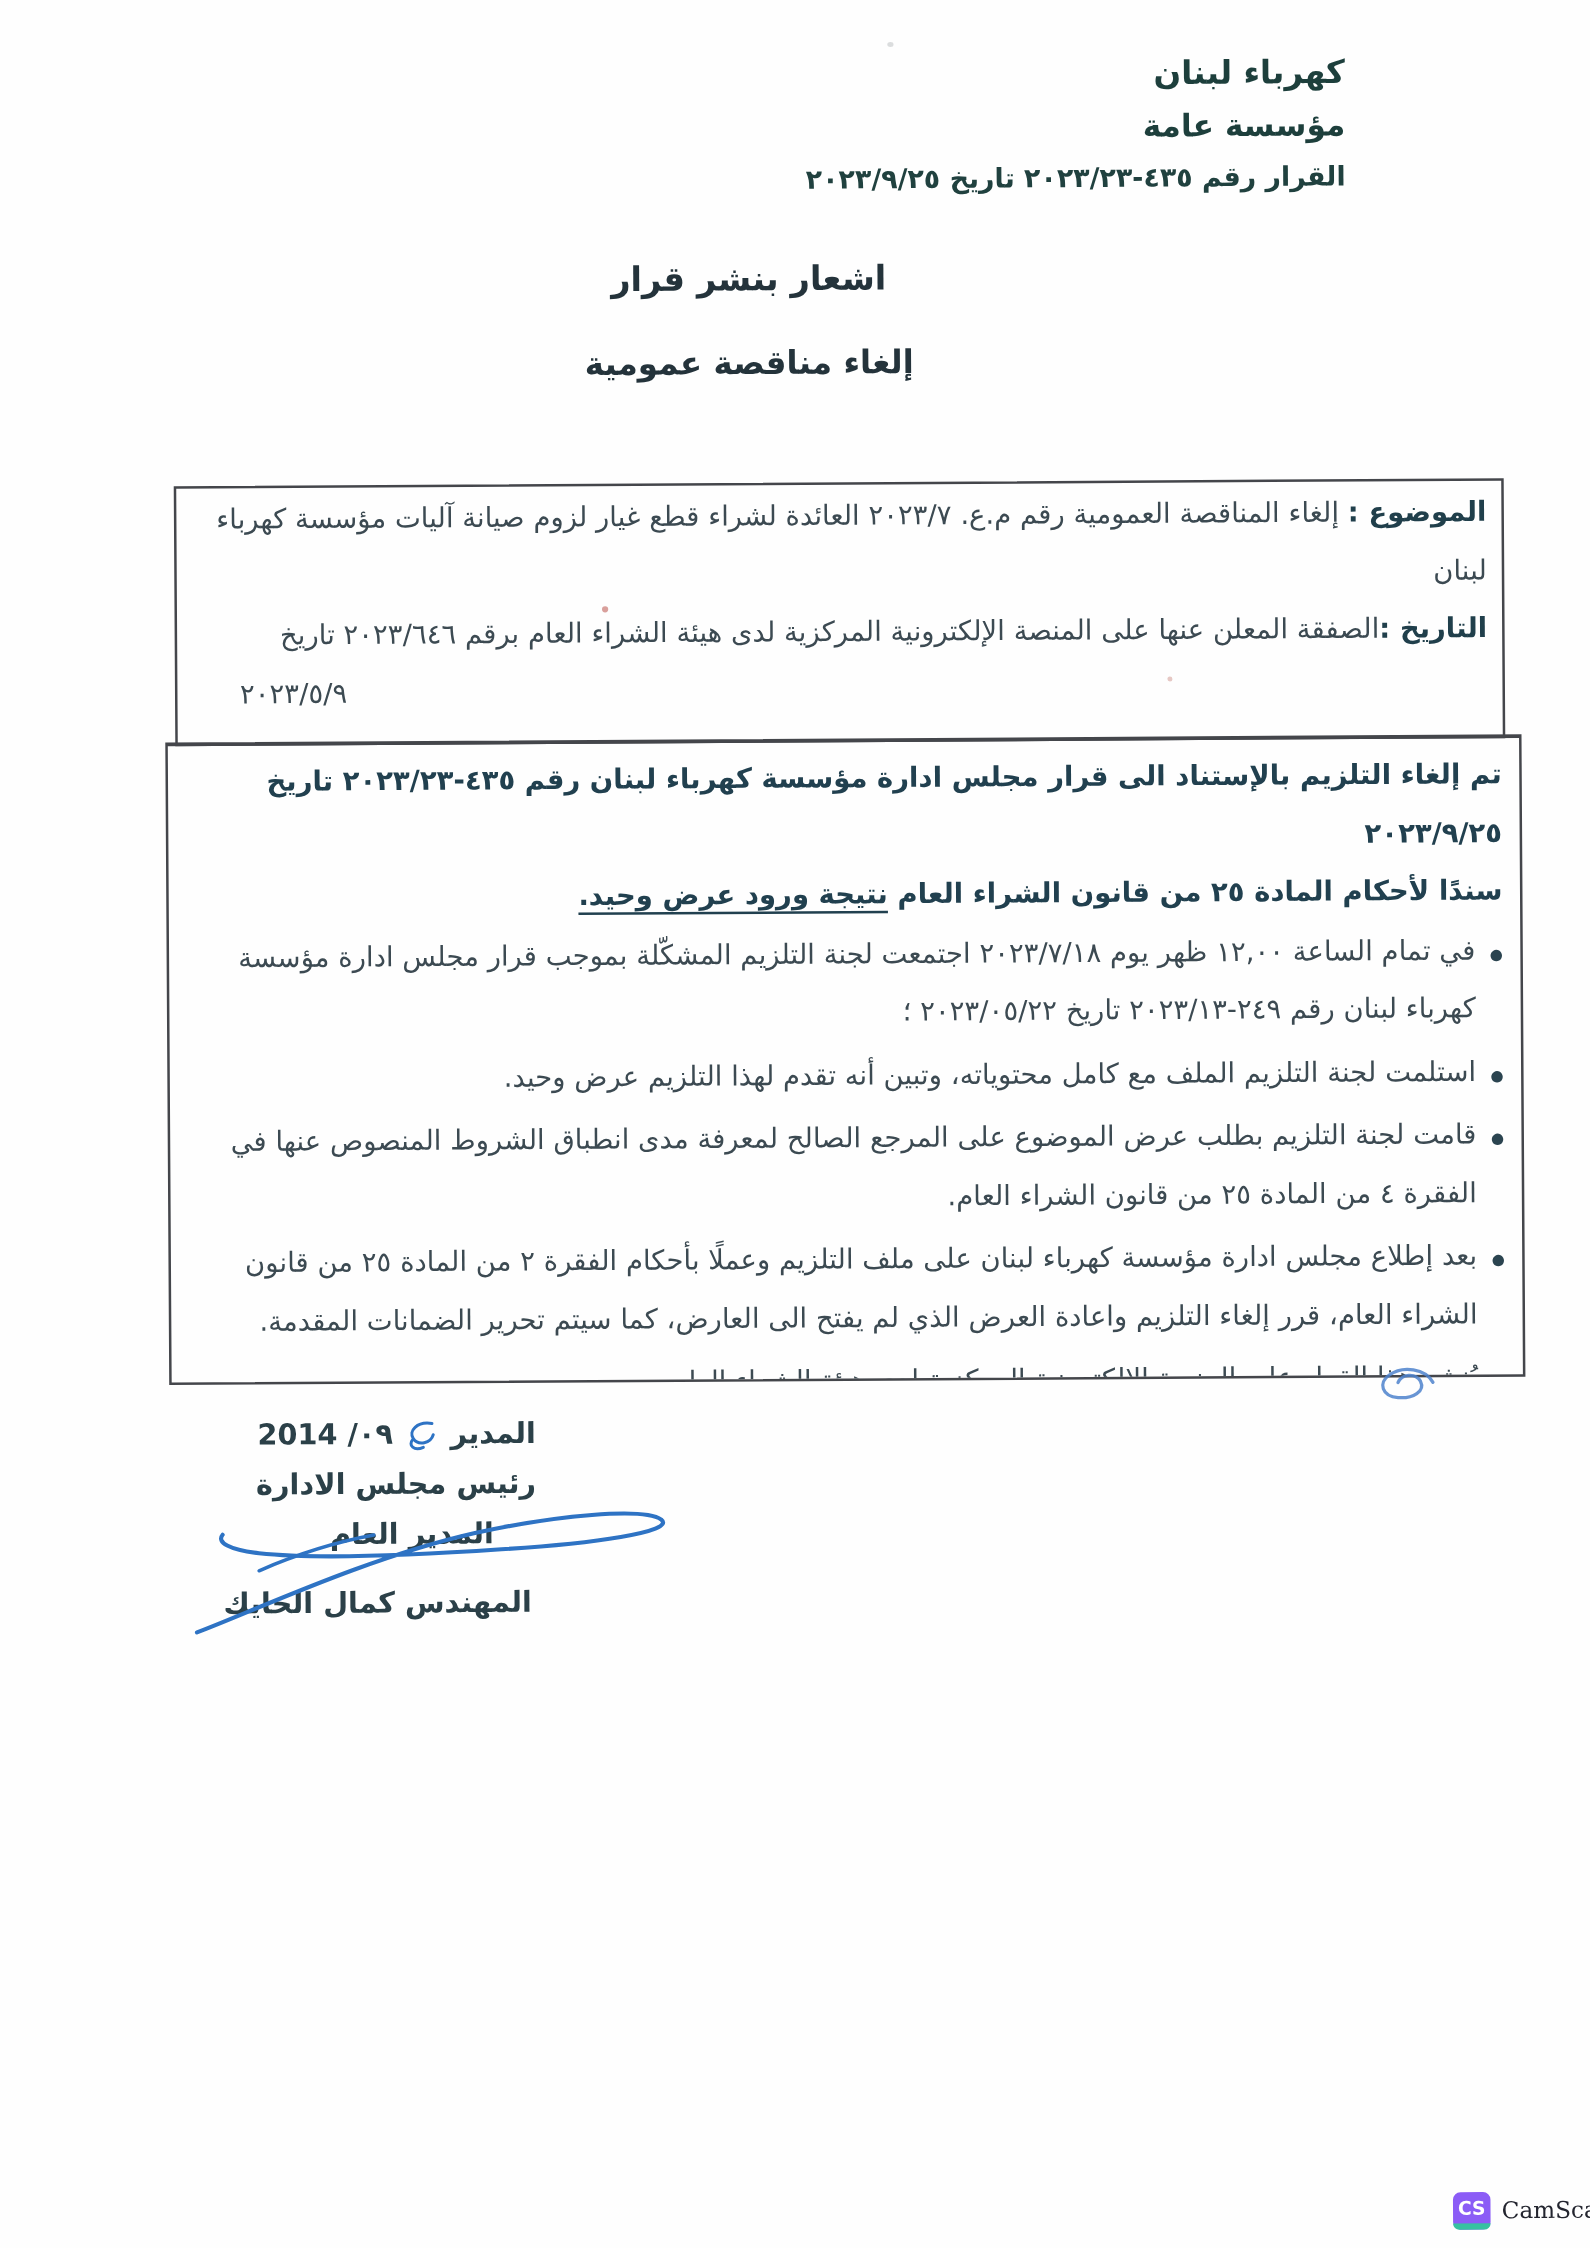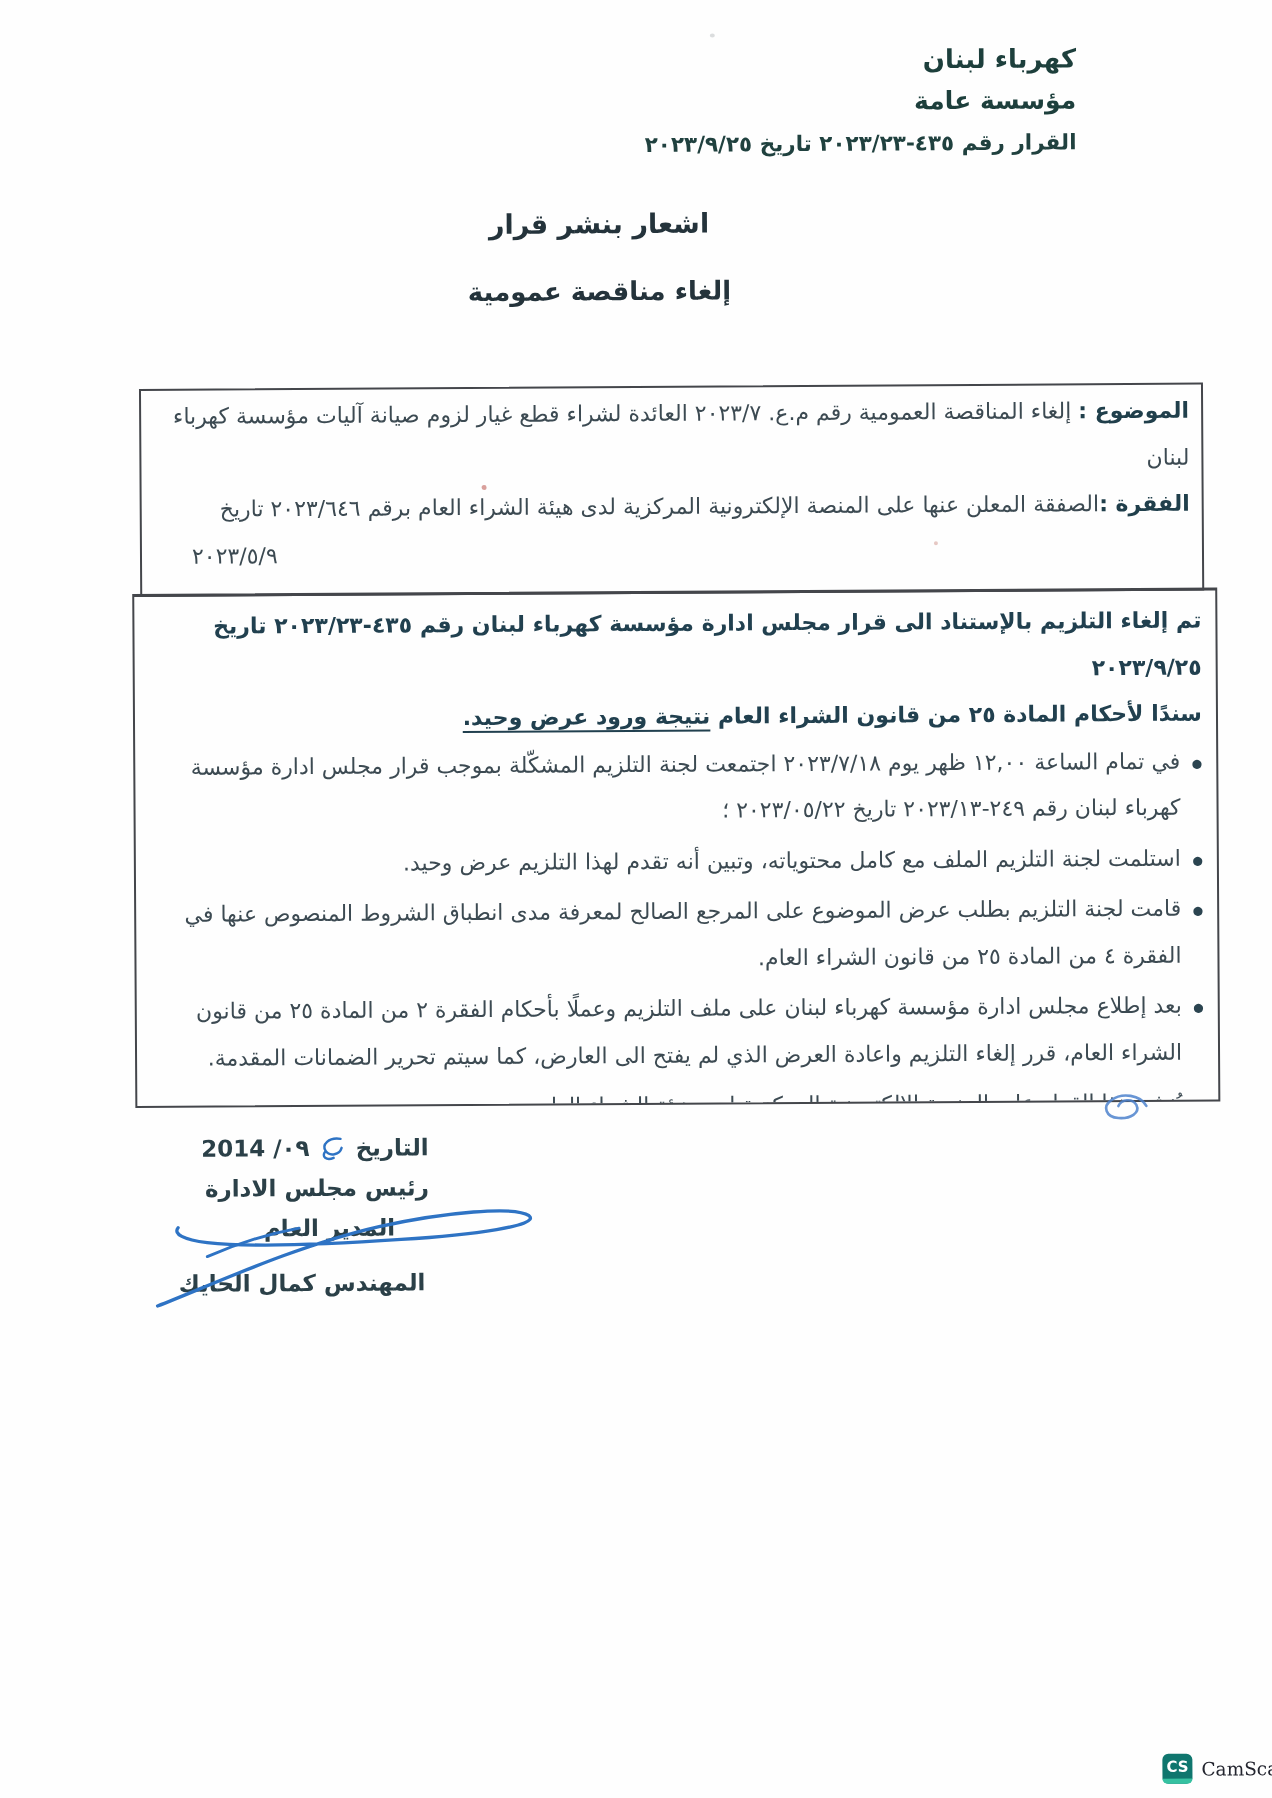--- a/index.html
+++ b/index.html
@@ -41,21 +41,21 @@
   .sig{position:absolute;top:1126px;right:846px;width:360px;direction:rtl;text-align:right;
        font-weight:bold;font-size:23px;color:#2b4048;line-height:40px;}
   .sig-date{display:flex;justify-content:flex-start;align-items:center;gap:7px;direction:rtl;}
   .role2{margin-right:34px;}
   .signer{margin-top:15px;margin-right:4px;}
   .sig-svg{position:absolute;left:140px;top:1182px;z-index:3;}
   .curl-svg{position:absolute;left:1078px;top:1093px;}
 
   
   .cs-wrap{position:absolute;left:1156px;top:1757px;display:flex;align-items:center;gap:9px;}
-  .cs-badge{width:30px;height:30px;background:#0f766e;border-radius:6px;position:relative;
+  .cs-badge{width:30px;height:30px;background:#8b5cf6;border-radius:6px;position:relative;
             color:#ffffff;font-weight:bold;font-size:15px;text-align:center;line-height:26px;}
   .cs-badge::after{content:"";position:absolute;left:0;right:0;bottom:0;height:5px;
                    background:#36c1a1;border-radius:0 0 6px 6px;}
   .cs-text{font-family:"DejaVu Serif",serif;font-size:18.5px;color:#23252f;}
 
   
   .speck{position:absolute;border-radius:50%;}
   .sp1{left:483px;top:484px;width:5px;height:5px;background:#b9524a;opacity:.55;}
   .sp2{left:935px;top:543px;width:4px;height:4px;background:#c4776f;opacity:.4;}
   .sp3{left:714px;top:34px;width:5px;height:4px;background:#9aa0a4;opacity:.35;}
@@ -81,21 +81,21 @@
       <div class="title2">إلغاء مناقصة عمومية</div>
     </div>
 
     <div class="box box1">
       <p class="p0">
         <span class="lbl">الموضوع :</span>
         <span>إلغاء المناقصة العمومية رقم م.ع. ٢٠٢٣/٧ العائدة لشراء قطع غيار لزوم صيانة آليات مؤسسة كهرباء</span>
       </p>
       <p class="p0">لبنان</p>
       <p class="p0">
-        <span class="lbl">الفقرة :</span><span>الصفقة المعلن عنها على المنصة الإلكترونية المركزية لدى هيئة الشراء العام برقم ٢٠٢٣/٦٤٦ تاريخ</span>
+        <span class="lbl">التاريخ :</span><span>الصفقة المعلن عنها على المنصة الإلكترونية المركزية لدى هيئة الشراء العام برقم ٢٠٢٣/٦٤٦ تاريخ</span>
       </p>
       <p class="p0 ref-date">٢٠٢٣/٥/٩</p>
     </div>
 
     <div class="box box2">
       <p class="intro">تم إلغاء التلزيم بالإستناد الى قرار مجلس ادارة مؤسسة كهرباء لبنان رقم ٤٣٥-٢٠٢٣/٢٣ تاريخ ٢٠٢٣/٩/٢٥</p>
       <p class="intro">
         <span>سندًا لأحكام المادة ٢٥ من قانون الشراء العام </span><span class="uline">نتيجة ورود عرض وحيد.</span>
       </p>
       <ul class="blist">
@@ -106,21 +106,21 @@
         <li>يُنشر هذا القرار على المنصة الإلكترونية المركزية لدى هيئة الشراء العام.</li>
       </ul>
     </div>
 
     <svg class="curl-svg" width="76" height="46" viewBox="0 0 76 46">
       <path d="M 66 16 C 60 5 42 2 31 10 C 22 16 25 27 38 28 C 50 29 60 23 56 15 C 52 8 41 9 38 16" fill="none" stroke="#4e82cc" stroke-width="2.6" stroke-linecap="round" opacity="0.85"></path>
     </svg>
 
     <div class="sig">
       <div class="sig-date">
-        <span>التاريخ</span>
+        <span>المدير</span>
         <svg width="32" height="28" viewBox="0 0 32 28">
           <path d="M 24 5 C 12 3 5 11 9 17 C 13 23 23 21 25 14 M 9 17 C 4 23 10 27 17 24" fill="none" stroke="#2e73c4" stroke-width="2.4" stroke-linecap="round"></path>
         </svg>
         <span>٠٩/ 2014</span>
       </div>
       <div>رئيس مجلس الادارة</div>
       <div class="role2">المدير العام</div>
       <div class="signer">المهندس كمال الحايك</div>
     </div>
 

